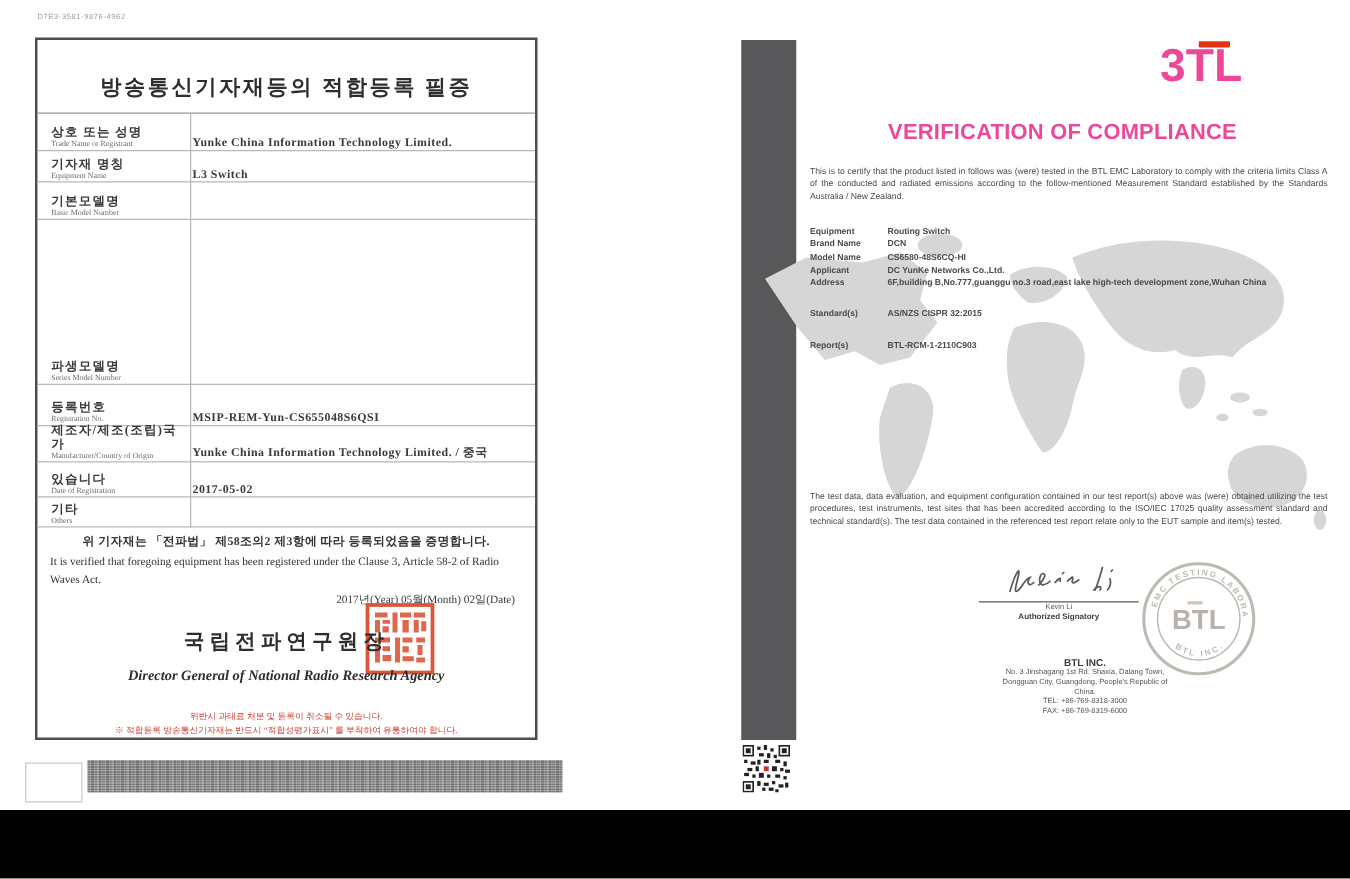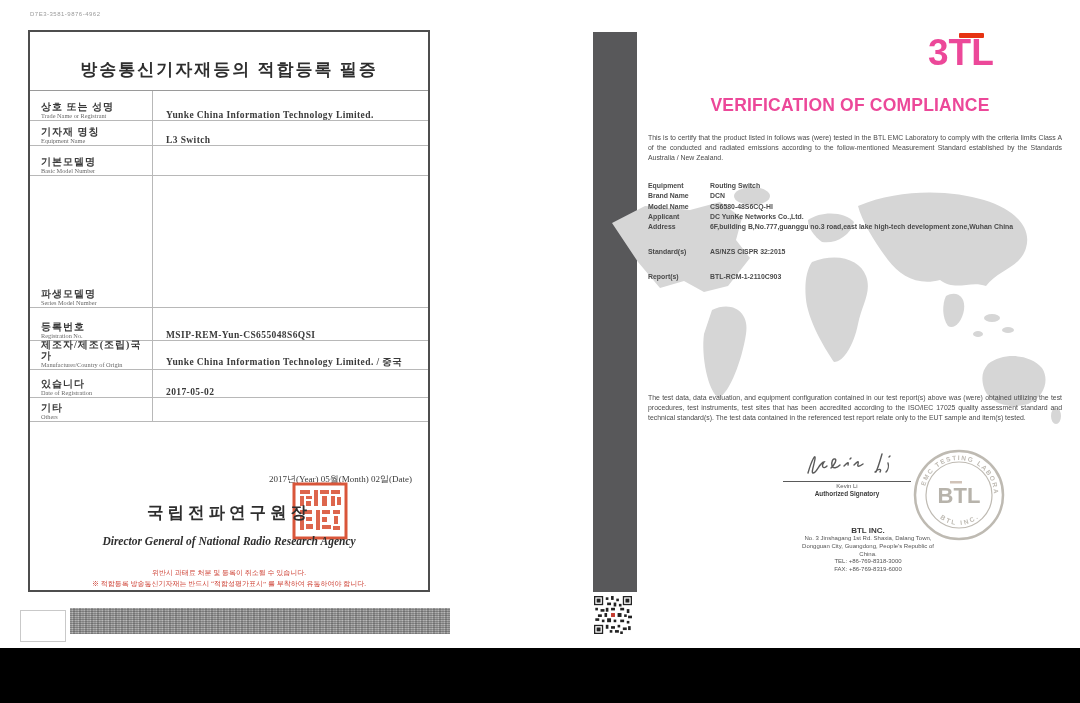--- a/index.html
+++ b/index.html
@@ -15,21 +15,21 @@
               font-size:17px;font-weight:bold;letter-spacing:2px;color:#2e2e2e;margin-top:14px;}
   .cert-subtitle{position:absolute;top:40px;left:0;width:100%;text-align:center;
                  font-style:italic;font-size:10.5px;color:#3d3d3d;}
   .cert-table{position:absolute;top:58px;left:0;width:100%;border-top:1px solid #9a9a9a;}
   .cert-table .vline{position:absolute;left:122px;top:0;bottom:0;width:1px;background:#b8b8b8;}
   .crow{display:flex;border-bottom:1px solid #b8b8b8;box-sizing:border-box;align-items:flex-end;}
   .crow .lbl{width:122px;box-sizing:border-box;padding-left:11px;display:flex;
              flex-direction:column;justify-content:center;}
   .crow .lbl .ko{font-size:10px;font-weight:bold;letter-spacing:1px;color:#3a3a3a;line-height:1.1;}
   .crow .lbl .en{font-size:6.3px;color:#6a6a6a;line-height:1.2;}
-  .crow .val{flex:1;display:flex;align-items:center;padding-left:14px;
+  .crow .val{flex:1;display:flex;align-items:center;padding-left:2px;
              font-size:9.5px;font-weight:bold;letter-spacing:.4px;color:#3a3a3a;}
   .stmt{position:absolute;top:395px;left:10px;right:10px;}
   .stmt .ko{text-align:center;font-size:9.5px;font-weight:bold;color:#333;letter-spacing:.3px;}
   .stmt .en{margin-top:3px;font-size:9px;color:#333;line-height:1.5;}
   .cert-date{position:absolute;top:441px;right:16px;font-size:9px;color:#3a3a3a;}
   .seal{position:absolute;left:262px;top:450px;width:56px;height:58px;opacity:.92;}
   .authority-ko{position:absolute;top:470px;left:0;width:100%;text-align:center;
                 font-size:16.5px;font-weight:bold;letter-spacing:4px;color:#2e2e2e;font-family:Liberation Mono, monospace;}
   .authority-en{position:absolute;top:503px;left:0;width:100%;text-align:center;
                 font-size:11.5px;font-weight:bold;font-style:italic;color:#2e2e2e;}
@@ -153,20 +153,24 @@
 
       <div class="crow" style="height:24px">
         <div class="lbl">
           <span class="ko">기타</span>
           <span class="en">Others</span>
         </div>
         <div class="val"></div>
       </div>
     </div>
 
+    <div class="stmt">
+      <div class="ko">위 기자재는 「전파법」 제58조의2 제3항에 따라 등록되었음을 증명합니다.</div>
+      <div class="en">It is verified that foregoing equipment has been registered under the Clause 3, Article 58-2 of Radio Waves Act.</div>
+    </div>
 
     <div class="cert-date">2017년(Year) 05월(Month) 02일(Date)</div>
 
     <svg class="seal" viewBox="0 0 56 58">
       <rect x="2" y="2" width="52" height="54" fill="none" stroke="#d6482a" stroke-width="3"></rect>
       <g fill="#d6482a" opacity="0.9">
         <rect x="8" y="8" width="10" height="4"></rect>
           <rect x="8" y="14" width="4" height="10"></rect>
         <rect x="14" y="14" width="6" height="3"></rect>
           <rect x="14" y="19" width="5" height="5"></rect>

